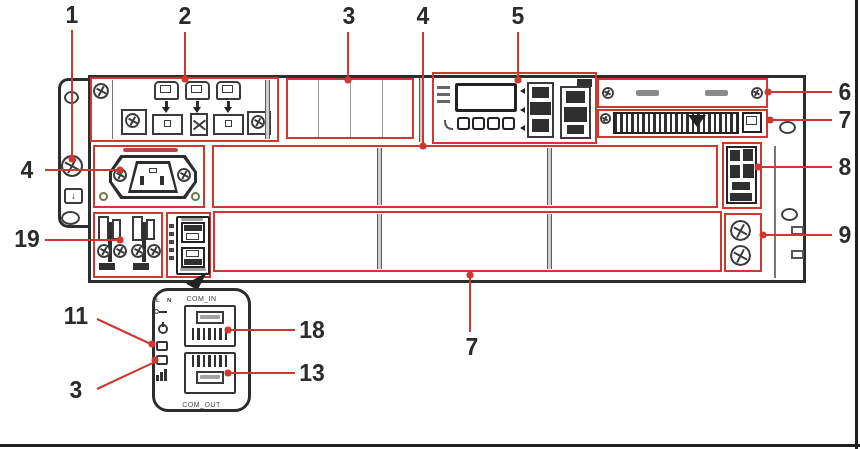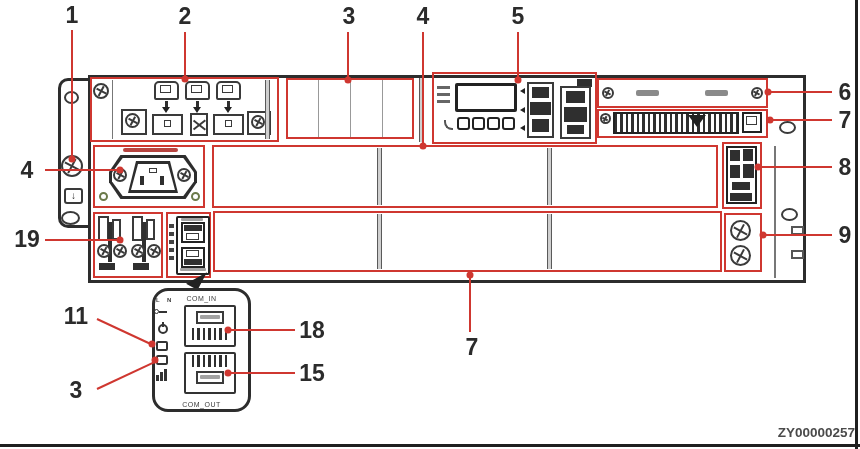--- a/index.html
+++ b/index.html
@@ -245,23 +245,22 @@
   <div class="num" style="left:185px;top:16px;">2</div>
   <div class="num" style="left:349px;top:16px;">3</div>
   <div class="num" style="left:423px;top:16px;">4</div>
   <div class="num" style="left:518px;top:16px;">5</div>
   <div class="num" style="left:845px;top:92px;">6</div>
   <div class="num" style="left:845px;top:120px;">7</div>
   <div class="num" style="left:845px;top:167px;">8</div>
   <div class="num" style="left:845px;top:235px;">9</div>
   <div class="num" style="left:472px;top:347px;">7</div>
   <div class="num" style="left:312px;top:330px;">18</div>
-  <div class="num" style="left:312px;top:373px;">15</div>
+  <div class="num" style="left:312px;top:373px;">13</div>
   <div class="num" style="left:76px;top:390px;">3</div>
   <div class="num" style="left:76px;top:316px;">11</div>
   <div class="num" style="left:27px;top:239px;">19</div>
   <div class="num" style="left:27px;top:170px;">4</div>
 
-  <div class="abs" style="left:640px;top:426px;width:215px;text-align:right;font-size:13.5px;font-weight:bold;color:#4a4a4a;line-height:1;">ZY00000257</div>
   <div class="abs" style="left:0;top:444px;width:860px;height:3px;background:#1f1f1f;"></div>
   <div class="abs" style="left:855px;top:0;width:3px;height:449px;background:#1f1f1f;"></div>
 
 </div>
 
 </body></html>

